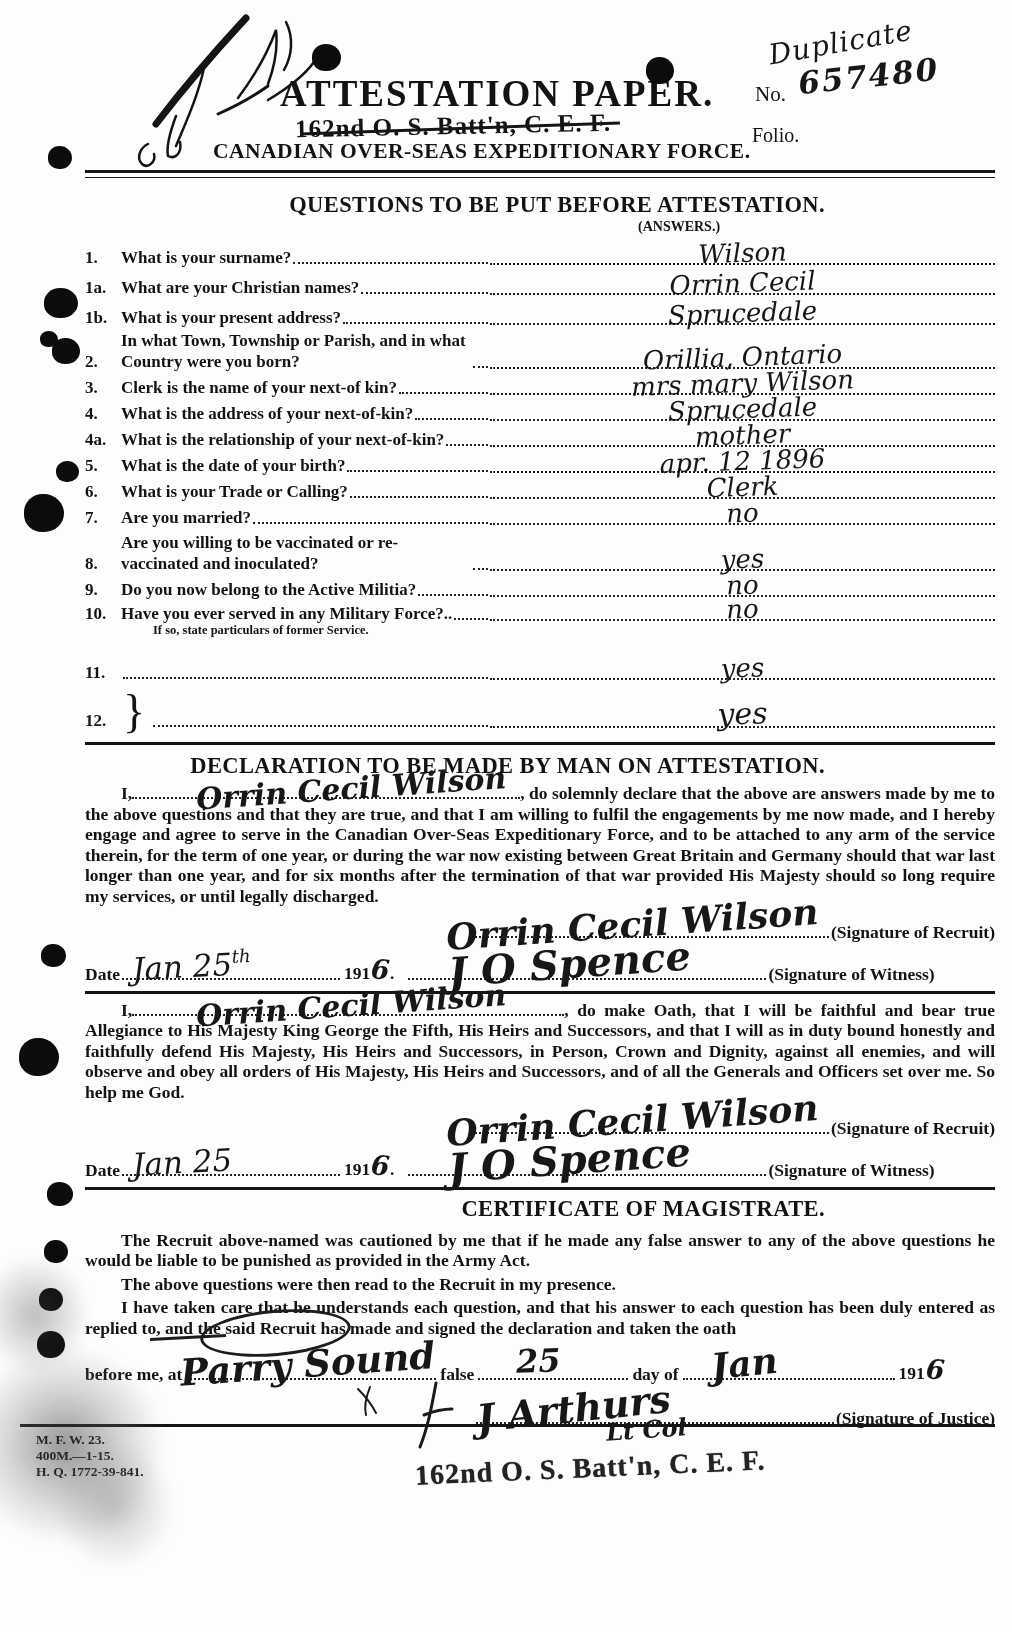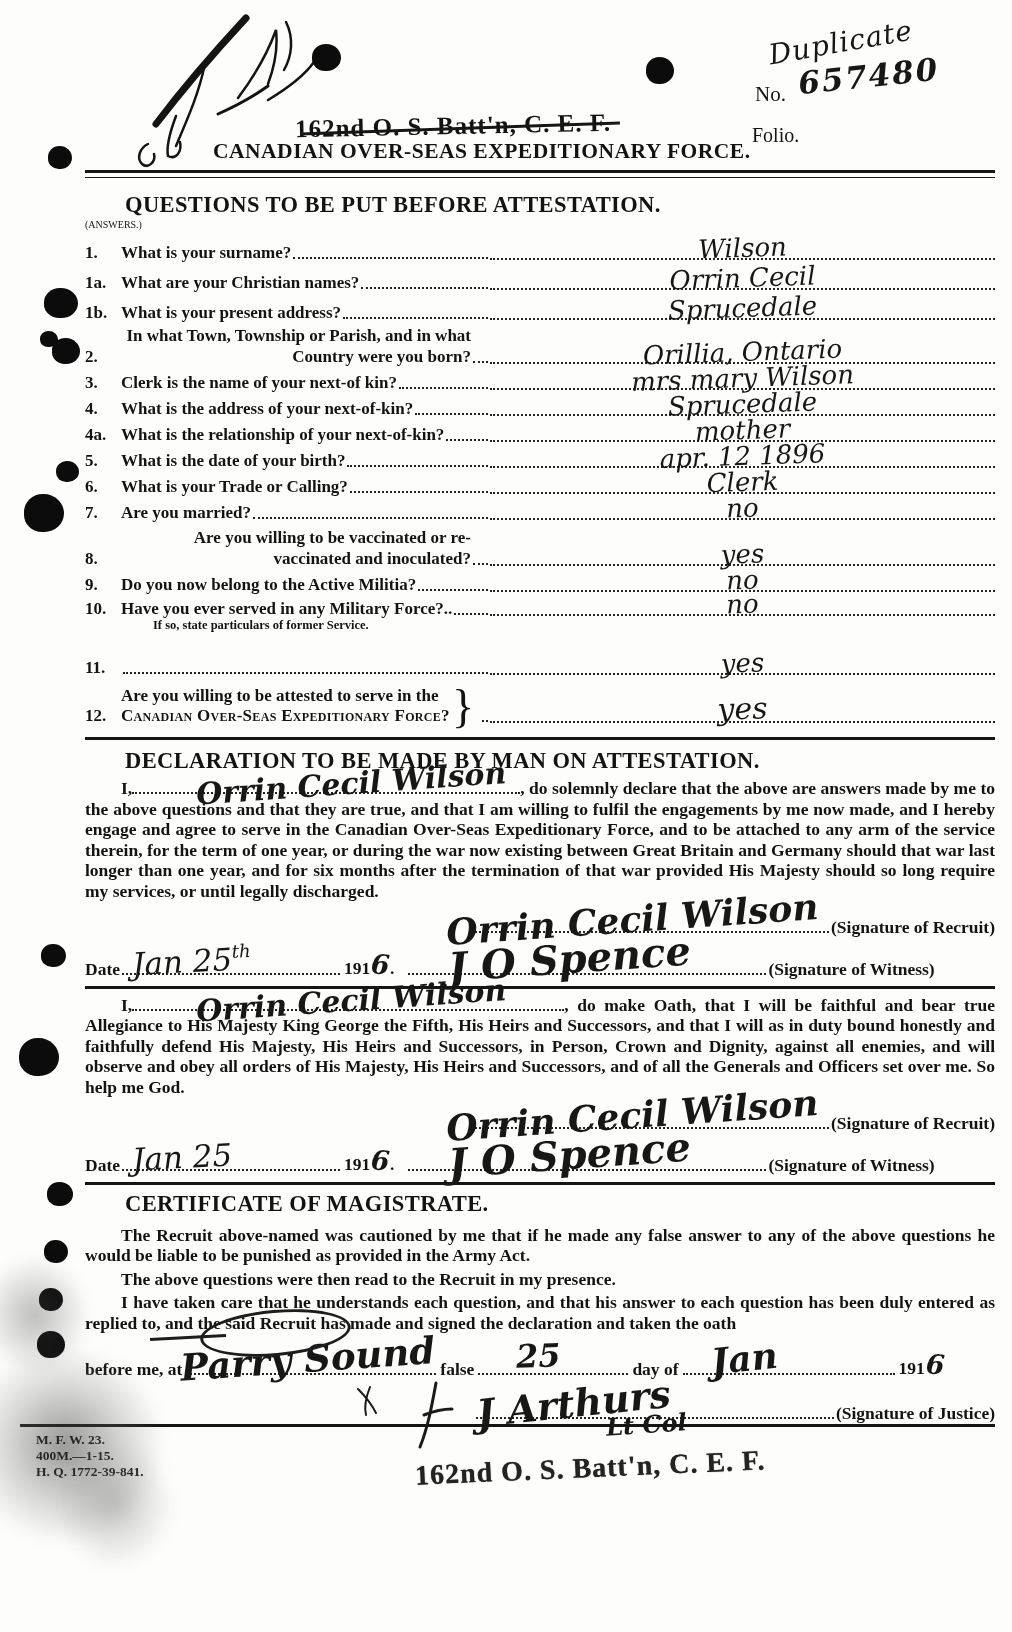--- a/index.html
+++ b/index.html
@@ -19,32 +19,32 @@
   .hdr-no-label{position:absolute; left:755px; top:82px; font-size:21px;}
   .hdr-folio{position:absolute; left:752px; top:124px; font-size:20px;}
   .hw{font-family:"DejaVu Serif", serif; font-style:italic; color:#171717;}
   .hw-duplicate{position:absolute; left:768px; top:26px; font-size:28px; transform:rotate(-10deg); letter-spacing:1px;}
   .hw-no{position:absolute; left:798px; top:58px; font-size:31px; transform:rotate(-6deg); letter-spacing:2px; font-weight:700;}
 
   .rule-double{position:absolute; left:85px; top:170px; width:910px; height:4px; border-top:3px solid #151515; border-bottom:1px solid #151515;}
   .rule{height:0; border-top:3px solid #151515; margin:6px 0;}
 
   
-  .sec-title{width:700px; margin:0 auto 0 40px; text-align:left; font-size:22.5px; font-weight:700; letter-spacing:.4px; white-space:nowrap;}
+  .sec-title{width:700px; margin:0 auto 0 40px; text-align:right; font-size:22.5px; font-weight:700; letter-spacing:.4px; white-space:nowrap;}
   .q-title{margin-top:14px;}
-  .answers-label{font-size:10px; font-weight:400; margin-top:1px;}
+  .answers-label{margin-left:553px; font-size:14px; font-weight:700; margin-top:1px;}
   .q-list{margin-top:4px;}
   .q-row{display:flex; align-items:flex-end; min-height:26px; position:relative;}
   .q-row.h31{min-height:30px;}
   .q-row.tall2{min-height:44px;}
   .q-row.tall8{min-height:46px;}
   .q-row.tall11{min-height:44px;}
   .q-row.tall12{min-height:48px;}
   .q-num{flex:none; width:36px; font-weight:700; font-size:17px; padding-bottom:1px;}
-  .q-text{flex:none; max-width:350px; font-weight:700; font-size:17px; line-height:21px; padding-bottom:1px;text-align:right;}
+  .q-text{flex:none; max-width:350px; font-weight:700; font-size:17px; line-height:21px; padding-bottom:1px;}
   .q-dots{flex:1; height:2px; border-bottom:2px dotted #222; margin:0 2px 5px 2px; min-width:6px;}
   .a-cell{flex:none; width:505px; height:8px; border-bottom:2px dotted #222; margin-bottom:4px; position:relative; overflow:visible;}
   .a-text{position:absolute; left:0; right:0; bottom:-5px; text-align:center; font-size:26px; white-space:nowrap; transform:rotate(-2deg); z-index:3;}
   .q10-block{display:flex; flex-direction:column; min-height:38px; justify-content:flex-end;}
   .q10-note{font-size:12.5px; font-weight:700; margin:-2px 0 2px 68px;}
   .q12-lines{flex:none; max-width:366px; font-weight:700; font-size:17px; line-height:20px; padding-bottom:1px;}
   .q12-l2{font-variant:small-caps; letter-spacing:.3px;}
   .q12-brace{flex:none; font-size:46px; font-weight:400; line-height:40px; margin:0 6px 0 2px;}
 
   
@@ -109,20 +109,21 @@
         <path d="M86,64 C80,92 68,118 58,142" stroke-width="2.5"></path>
         <path d="M120,94 C138,70 150,48 158,26 C160,44 156,64 150,80" stroke-width="2.5"></path>
         <path d="M168,18 C176,34 174,52 166,66" stroke-width="2.5"></path>
         <path d="M150,96 C170,84 186,72 196,58" stroke-width="2.5"></path>
         <path d="M58,112 C52,128 48,142 50,152 C58,156 64,148 62,138" stroke-width="2.5"></path>
         <path d="M100,110 C118,102 136,92 150,82" stroke-width="3"></path>
         <path d="M30,140 c-8,4 -12,14 -6,20 c6,5 14,-2 12,-10" stroke-width="2.5"></path>
       </g>
     </svg>
     <span class="hw hw-duplicate">Duplicate</span>
+    <div class="hdr-title">ATTESTATION PAPER.</div>
     <div class="hdr-stamp">162nd O. S. Batt'n, C. E. F.</div>
     <div class="hdr-strike"></div>
     <div class="hdr-sub">CANADIAN OVER-SEAS EXPEDITIONARY FORCE.</div>
     <span class="hdr-no-label">No.</span>
     <span class="hw hw-no">657480</span>
     <div class="hdr-folio">Folio.</div>
   </div>
   <div class="rule-double"></div>
 
   <div class="content">
@@ -255,24 +256,20 @@
       <div class="q-row tall11">
         <span class="q-num">11.</span>
         <span class="q-dots"></span>
         <span class="a-cell">
             <span class="hw a-text">yes</span>
           </span>
       </div>
 
       <div class="q-row tall12">
         <span class="q-num">12.</span>
-        <span class="q12-lines">
-          <span>Are you willing to be attested to serve in the</span><br>
-          <span class="q12-l2">Canadian Over-Seas Expeditionary Force?</span>
-        </span>
         <span class="q12-brace">}</span>
         <span class="q-dots"></span>
         <span class="a-cell">
             <span class="hw a-text" style="font-size:30px;">yes</span>
           </span>
       </div>
     </div>
 
     <div class="rule" style="margin-top:10px;"></div>
 

